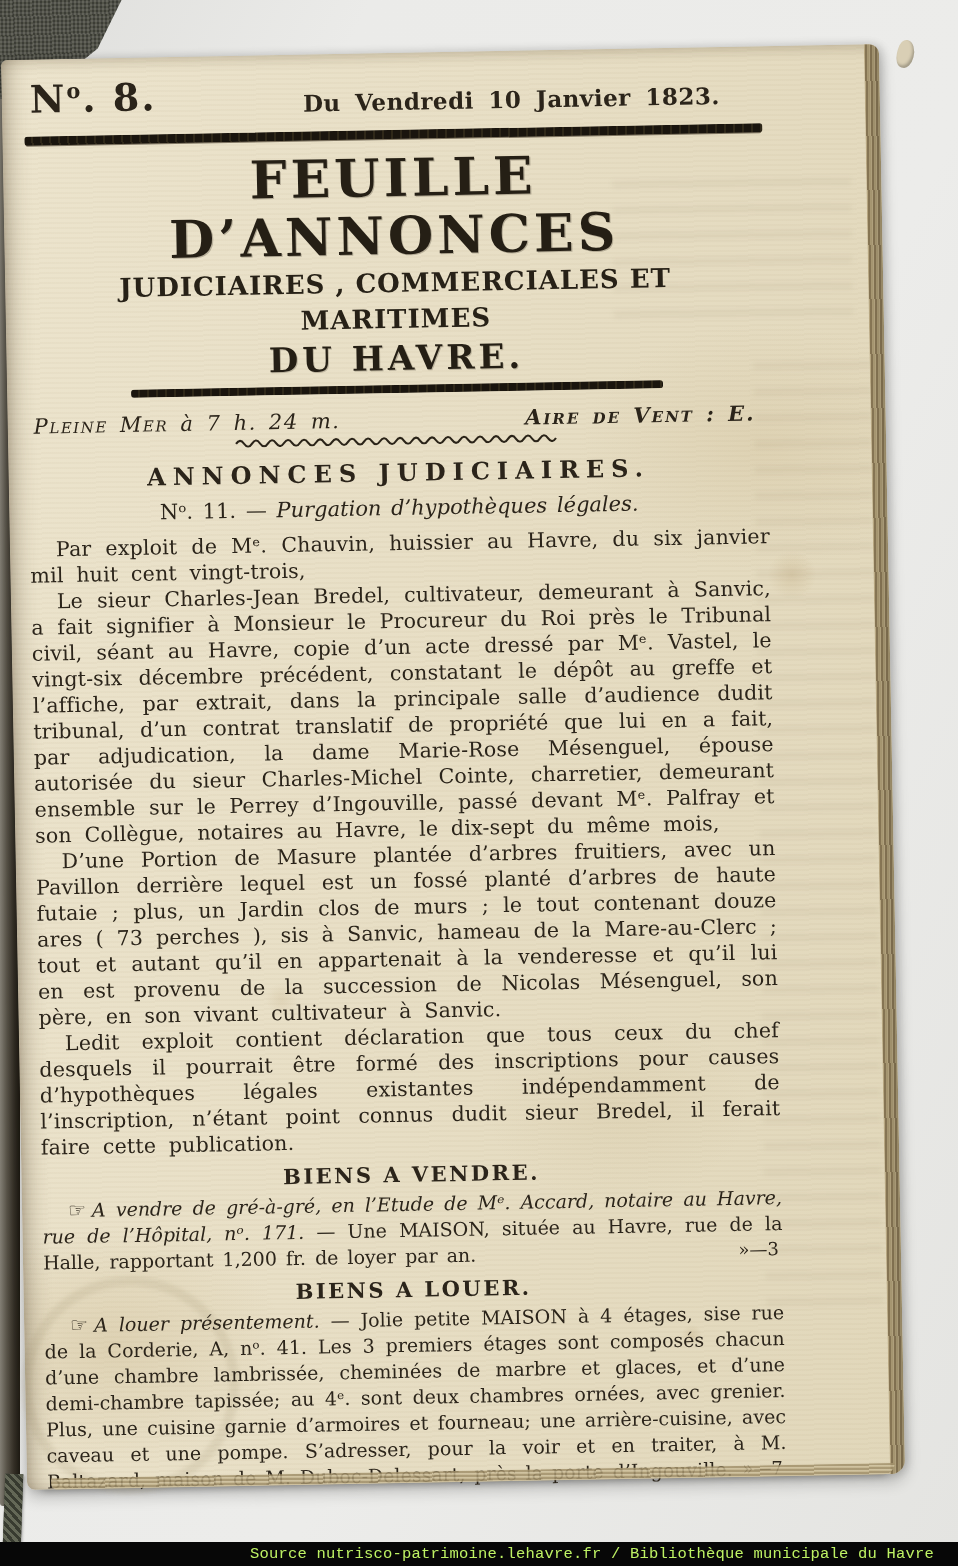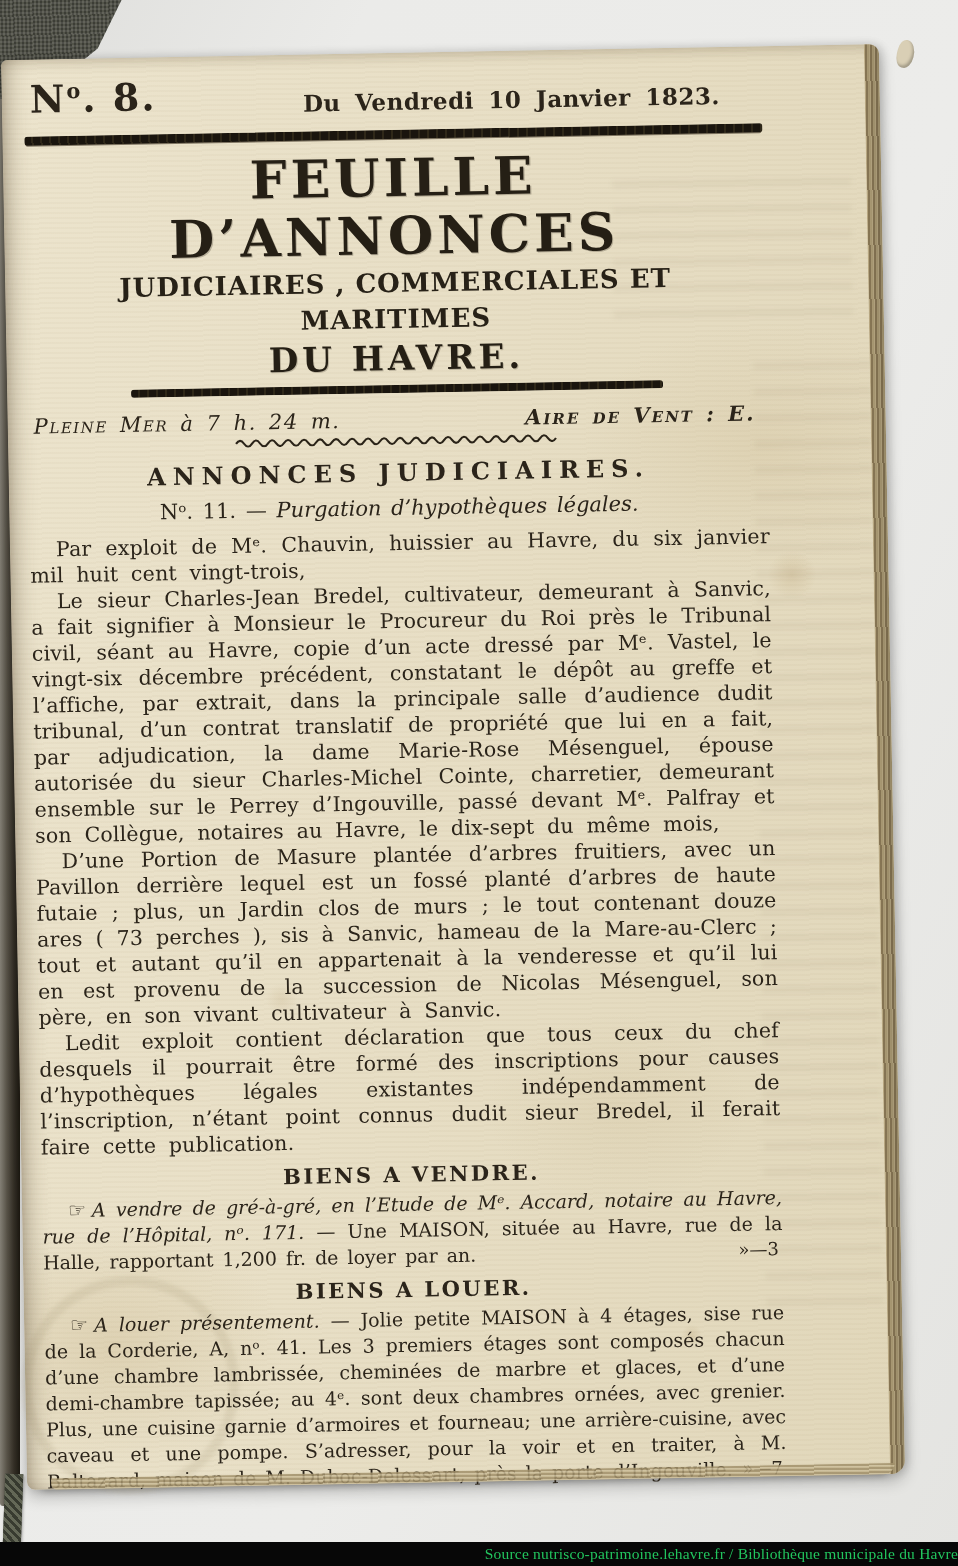--- a/index.html
+++ b/index.html
@@ -125,22 +125,22 @@
     margin-right:6px;}
   .entry .lead{font-style:italic;}
   .entry .refmark{position:absolute;right:4px;bottom:0;font-size:18px;text-indent:0;
     background:transparent;}
   
   .source-bar{
     position:absolute;left:0;bottom:0;width:958px;height:24px;z-index:10;background:#070707;
     display:flex;align-items:center;justify-content:flex-end;
   }
   .source-bar span{
-    font-family:Liberation Serif, serif;font-size:15.5px;color:#22c55e;
-    padding-right:0;letter-spacing:.2px;
+    font-family:Liberation Mono, monospace;font-size:15.5px;color:#bef264;
+    padding-right:24px;letter-spacing:.2px;
   }
 </style>
 </head>
 <body>
 
 <div class="spine-strip"></div>
 <div class="cover-corner"></div>
 <div class="corner-scrap"></div>
 <div class="under-sheet"></div>
 <div class="bookmark-ribbon"></div>

